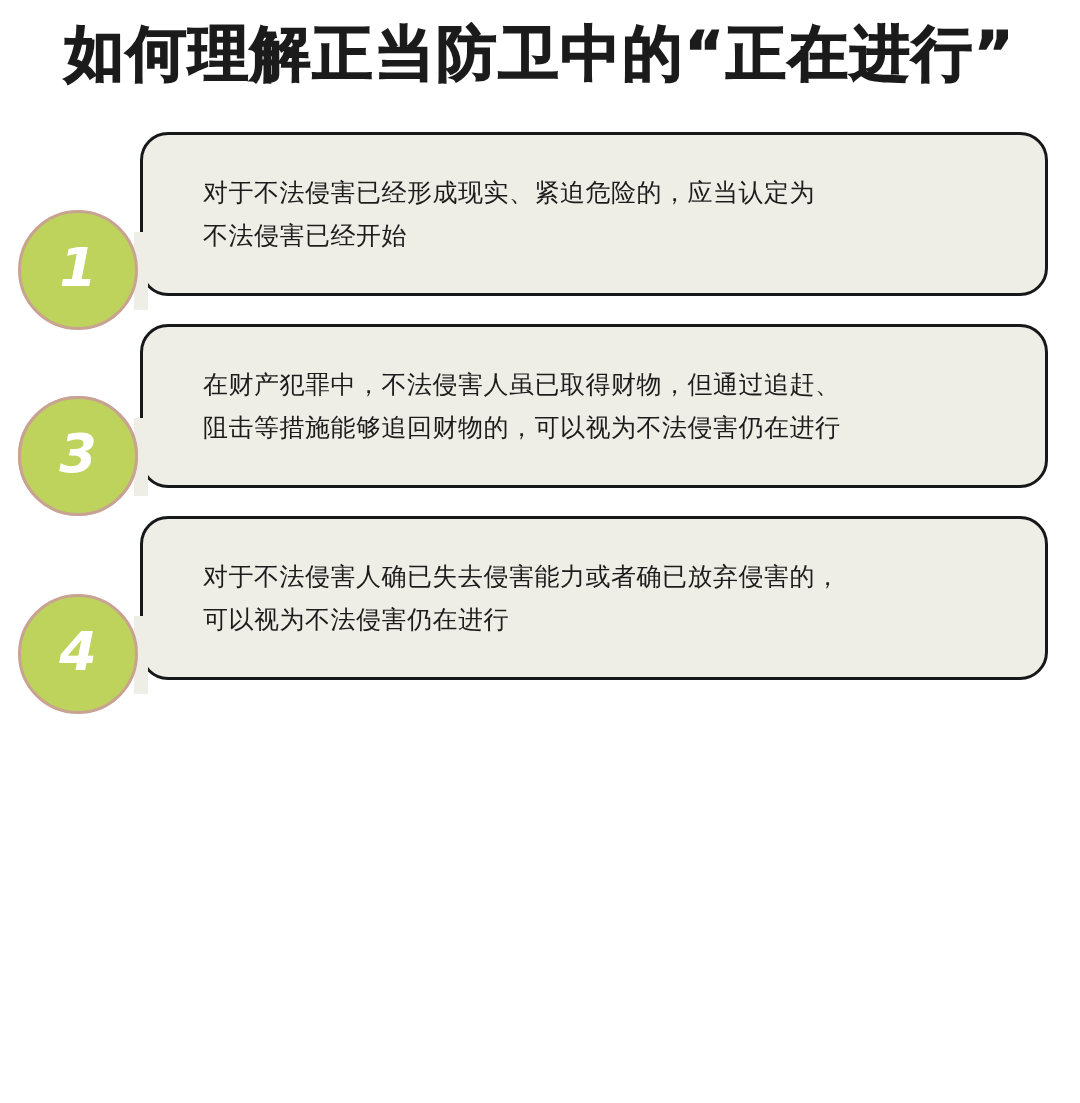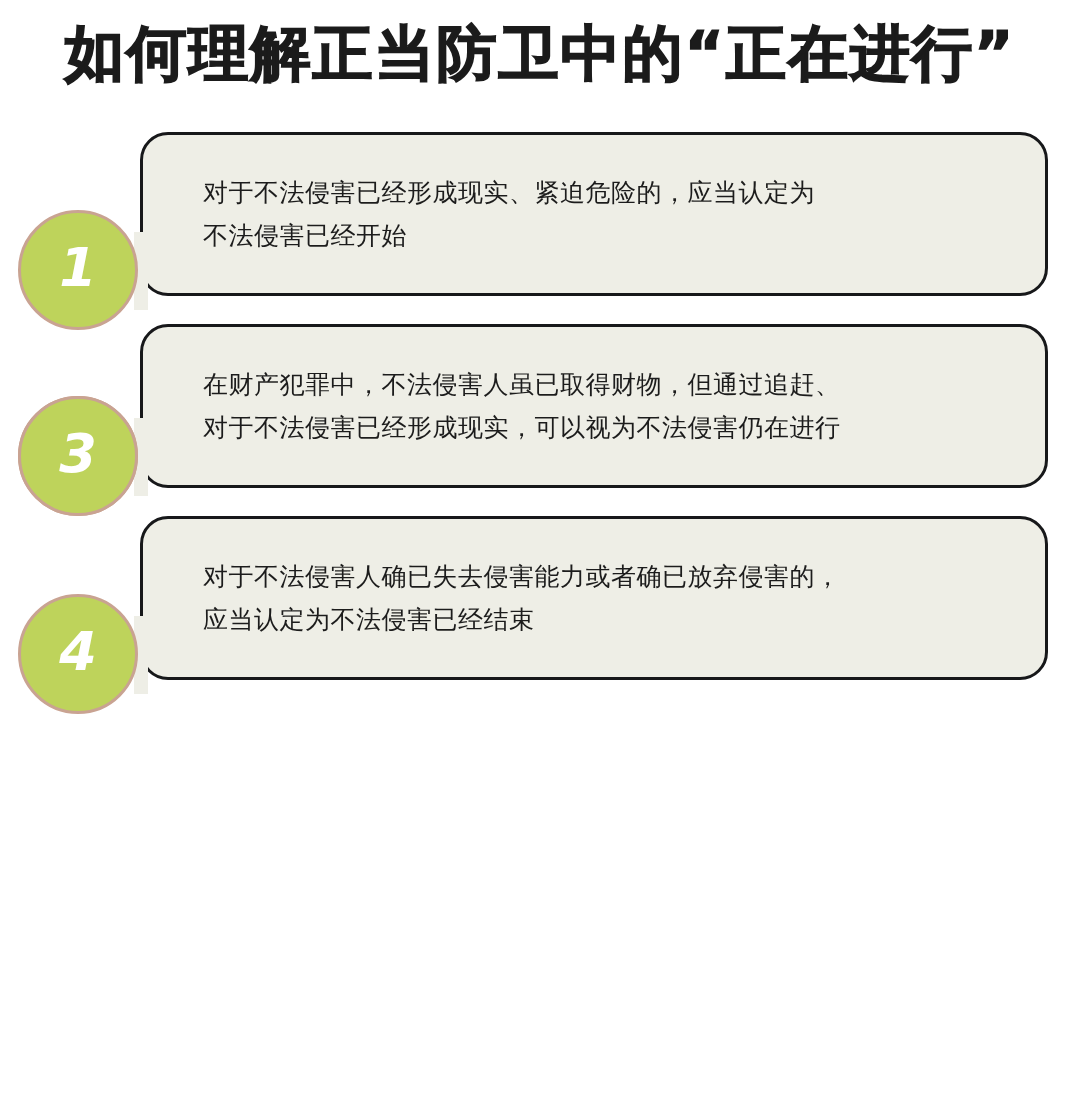--- a/index.html
+++ b/index.html
@@ -144,29 +144,29 @@
       </div>
     </div>
 
     <div class="item item-3">
       <div class="notch"></div>
       <div class="badge">
         <span class="badge-num">3</span>
       </div>
       <div class="card">
         <div class="card-text">在财产犯罪中，不法侵害人虽已取得财物，但通过追赶、
-对于不法侵害已经形成现实，可以视为不法侵害仍在进行</div>
+阻击等措施能够追回财物的，可以视为不法侵害仍在进行</div>
       </div>
     </div>
 
     <div class="item item-4">
       <div class="notch"></div>
       <div class="badge">
         <span class="badge-num">4</span>
       </div>
       <div class="card">
         <div class="card-text">对于不法侵害人确已失去侵害能力或者确已放弃侵害的，
-应当认定为不法侵害已经结束</div>
+可以视为不法侵害仍在进行</div>
       </div>
     </div>
 
   </div>
 </div>
 
 </body></html>

